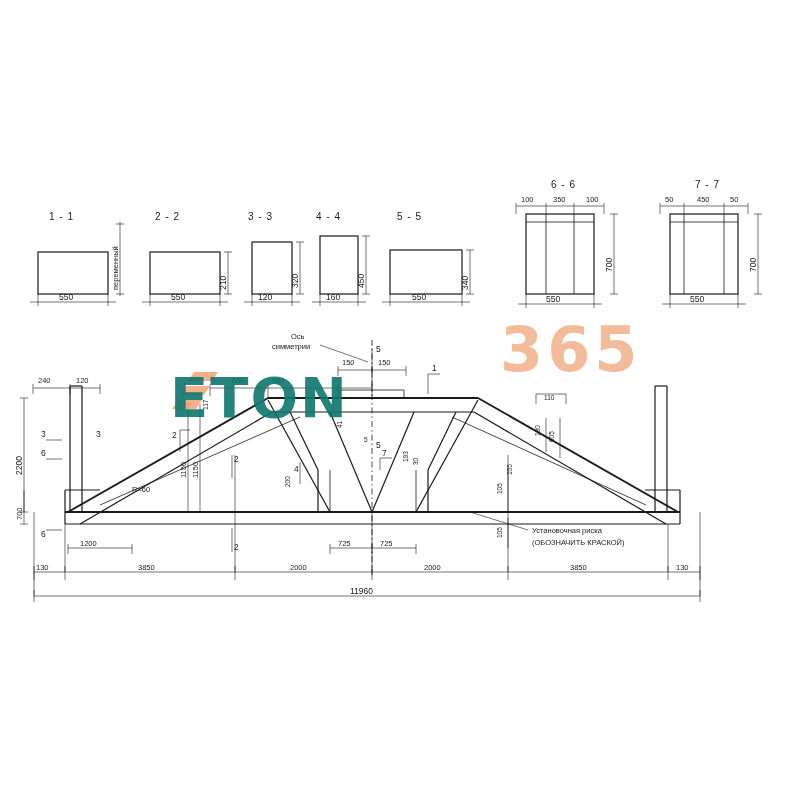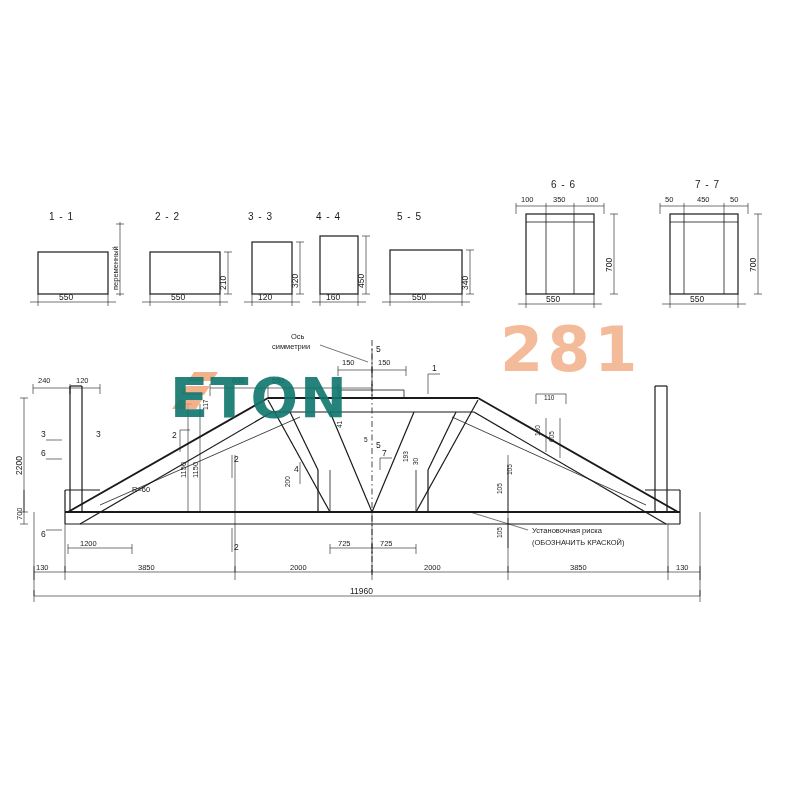--- a/index.html
+++ b/index.html
@@ -67,21 +67,21 @@
   .med { stroke-width: 1.2; }
   .thick { stroke-width: 1.8; }
   .dim { stroke: #1a1a1a; stroke-width: 0.6; }
   .dash { stroke-dasharray: 6 3 1.5 3; }
 </style>
 </head>
 <body>
 
 <div id="sheet">
 
-  <div class="wm" id="wm-365">281</div>
+  <div class="wm" id="wm-365">365</div>
   <svg id="wm-mark" viewBox="0 0 54 48">
     <polygon points="26,2 50,2 44,11 20,11" fill="#f0a070" opacity="0.9"></polygon>
     <polygon points="18,16 42,16 36,25 12,25" fill="#f0a070" opacity="0.9"></polygon>
     <polygon points="10,30 34,30 28,39 4,39" fill="#f0a070" opacity="0.9"></polygon>
   </svg>
   <div class="wm" id="wm-beton">ETON</div>
 
   <svg width="800" height="800" viewBox="0 0 800 800">
 
     <g>

